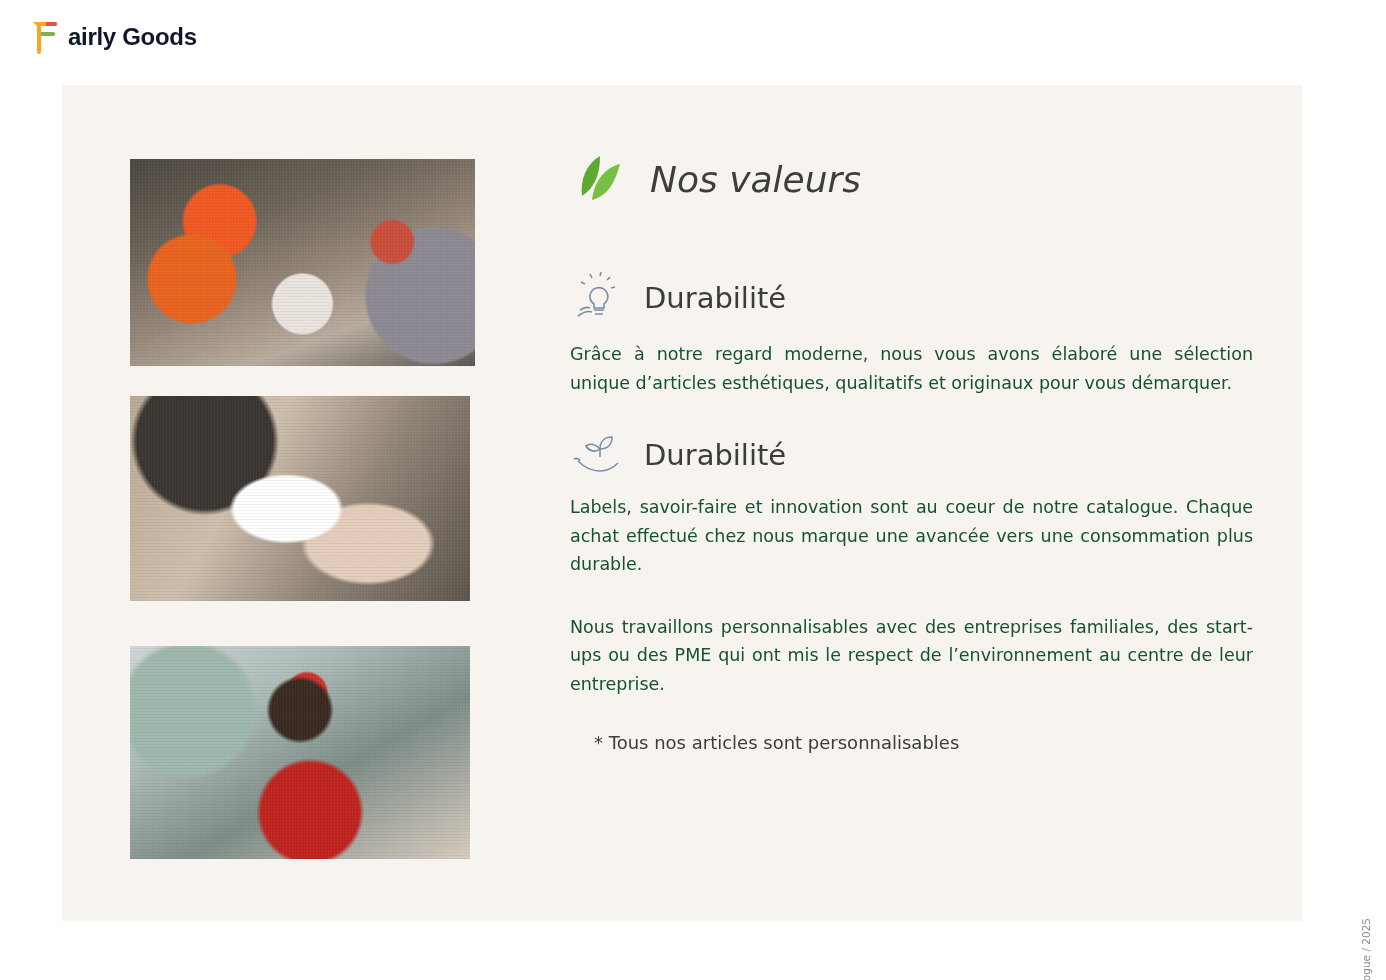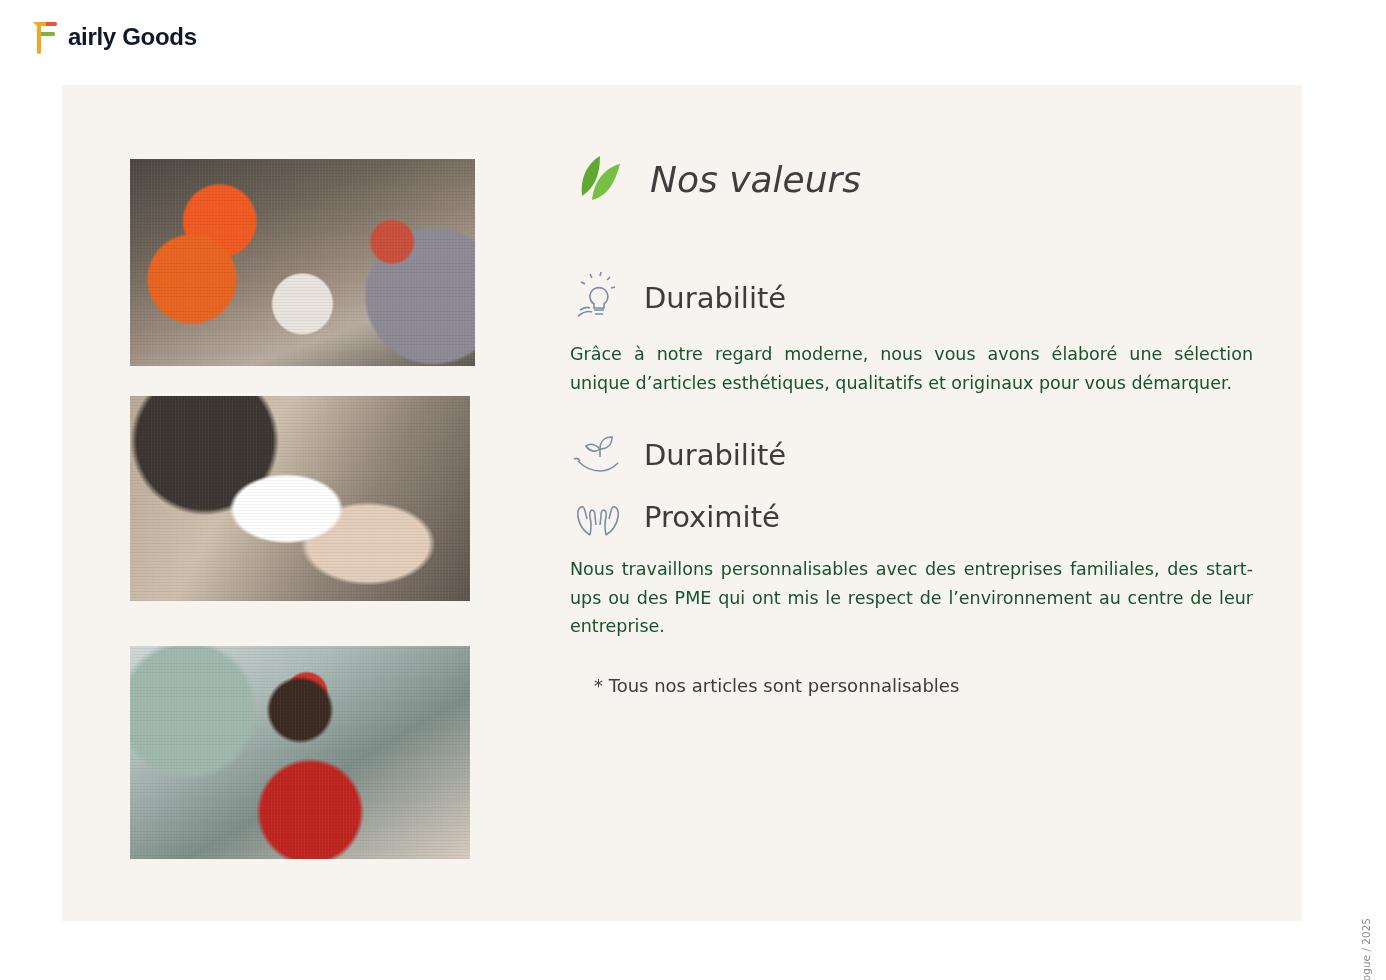--- a/index.html
+++ b/index.html
@@ -226,33 +226,23 @@
         <svg class="icon-svg" width="56" height="48" viewBox="0 0 56 48" fill="none" stroke="#7a8fa6" stroke-width="1.6">
           <path d="M30 18 c0 -8 5 -12 12 -12 c0 8 -5 12 -12 12 z"></path>
           <path d="M30 18 c-4 -5 -10 -6 -14 -3 c3 5 9 7 14 3 z"></path>
           <path d="M30 18 v8"></path>
           <path d="M8 30 q10 10 22 10 q10 0 18 -8"></path>
           <path d="M4 28 q4 -2 6 2"></path>
         </svg>
       </span>
       <span class="value-name">Durabilité</span>
     </div>
+    <p class="value-text">Labels, savoir-faire et innovation sont au coeur de notre catalogue. Chaque achat effectué chez nous marque une avancée vers une consommation plus durable.</p>
   </div>
 
   <div class="value-block">
-    <div class="value-head">
-      <span>
-        <svg class="icon-svg" width="56" height="48" viewBox="0 0 56 48" fill="none" stroke="#7a8fa6" stroke-width="1.6">
-          <path d="M20 42 q-10 -6 -12 -18 q-1 -8 3 -10 q3 -1 4 4 l2 8"></path>
-          <path d="M20 42 q2 -10 0 -18 q-1 -6 2 -7 q3 0 3 6 l1 9"></path>
-          <path d="M36 42 q10 -6 12 -18 q1 -8 -3 -10 q-3 -1 -4 4 l-2 8"></path>
-          <path d="M36 42 q-2 -10 0 -18 q1 -6 -2 -7 q-3 0 -3 6 l-1 9"></path>
-        </svg>
-      </span>
-      <span class="value-name">Proximité</span>
-    </div>
     <p class="value-text">Nous travaillons personnalisables avec des entreprises familiales, des start-ups ou des PME qui ont mis le respect de l’environnement au centre de leur entreprise.</p>
   </div>
 
   <div class="note">* Tous nos articles sont personnalisables</div>
 </div>
 
 <div class="side-note">FairlyGoods catalogue / 2025</div>
 
 </body></html>

